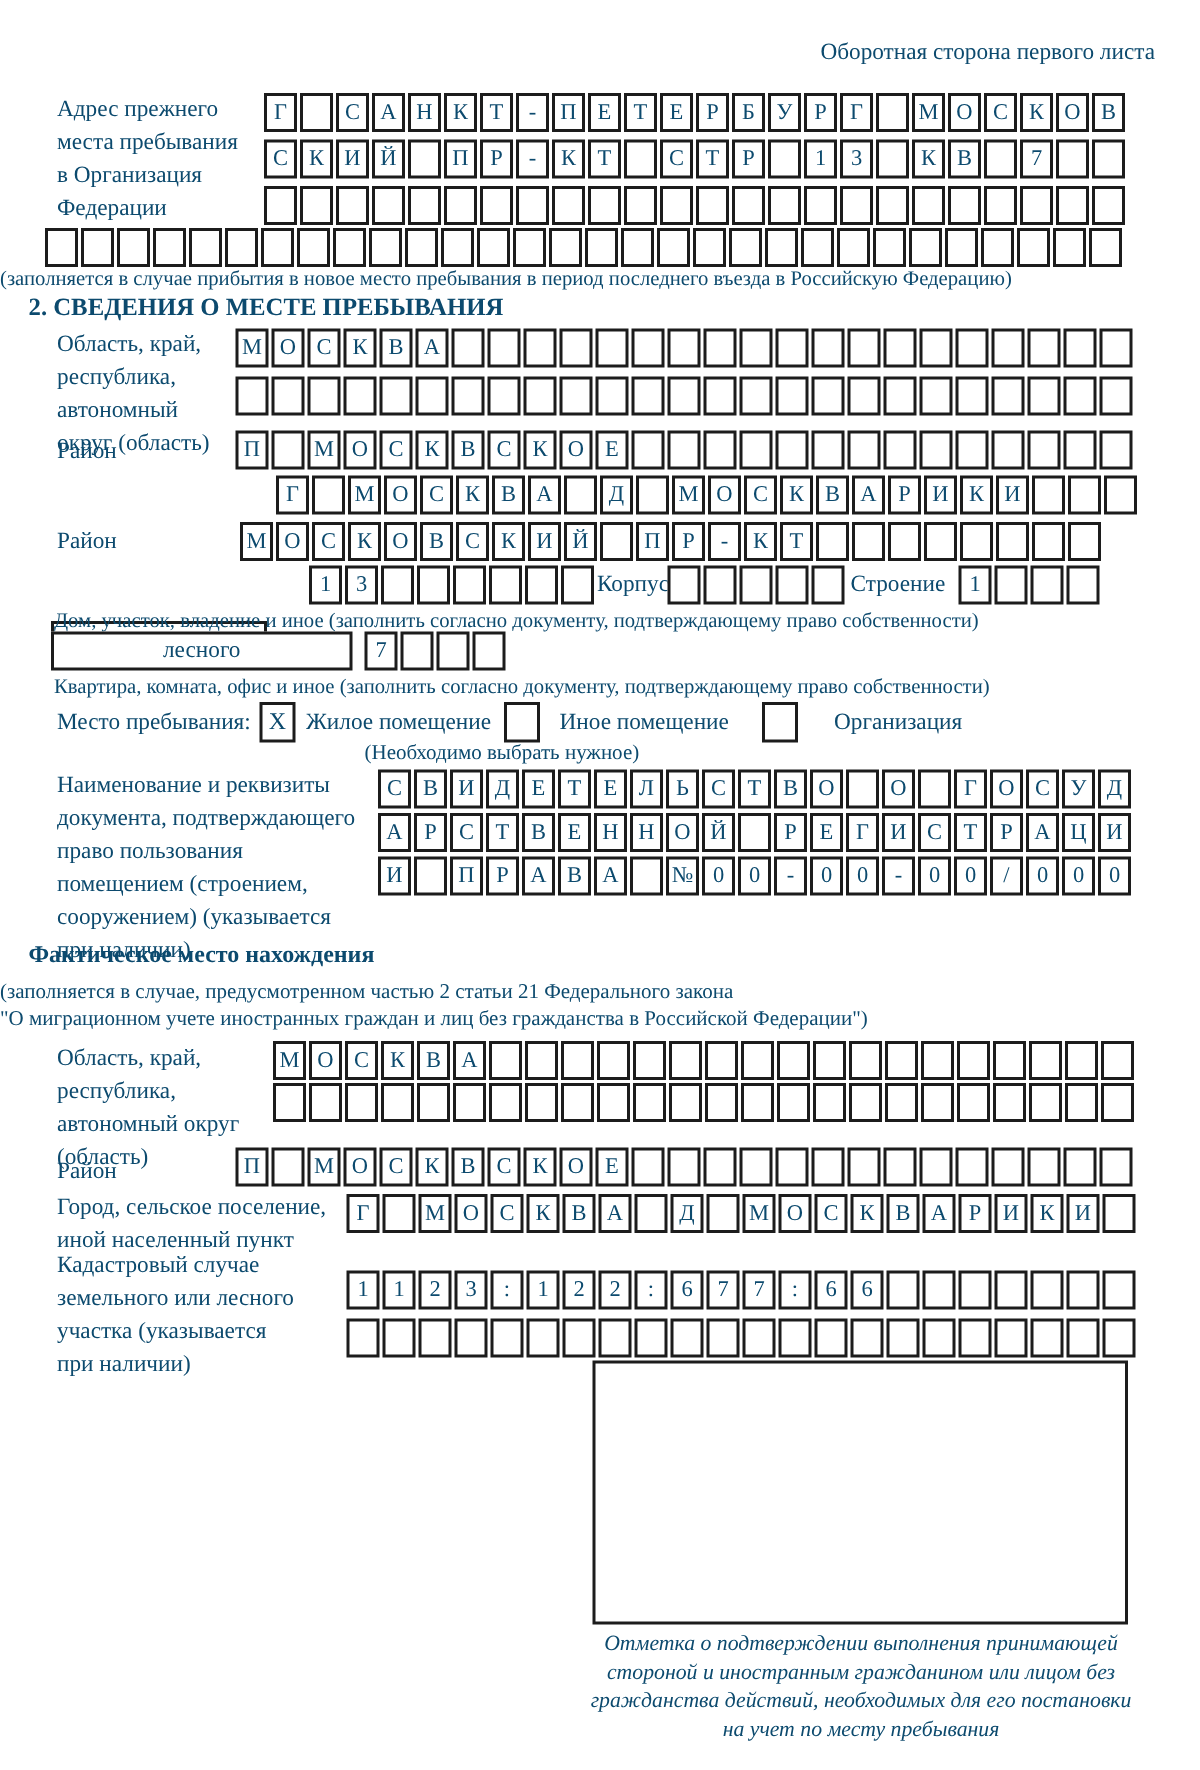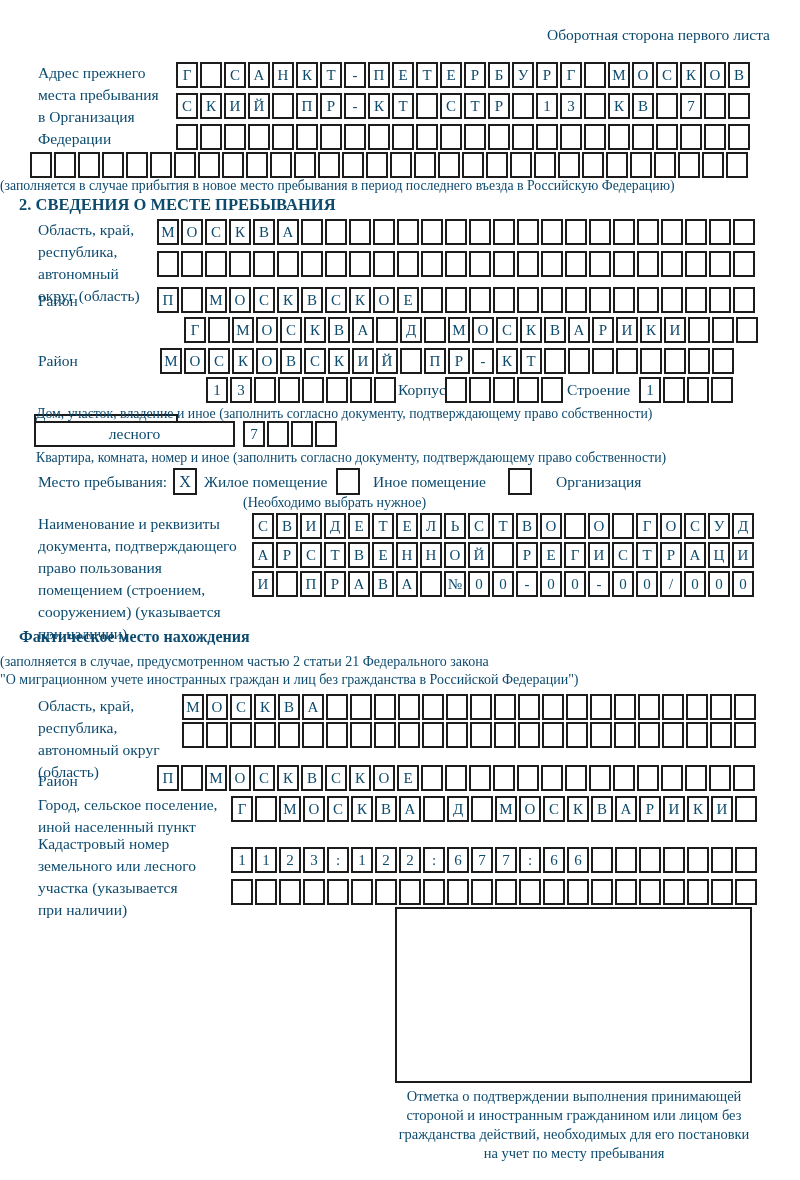--- a/index.html
+++ b/index.html
@@ -336,21 +336,21 @@
 
   <div class="abs widebox" style="left:34px;top:421px;width:201px;">
       <span>лесного</span>
     </div>
   <div class="abs cells" style="left:243px;top:421px;">
       <div class="cell">7</div>
       <div class="cell"></div>
       <div class="cell"></div>
       <div class="cell"></div>
     </div>
-  <div class="abs caption" style="left:36px;top:450px;">Квартира, комната, номер и иное (заполнить согласно документу, подтверждающему право собственности)</div>
+  <div class="abs caption" style="left:36px;top:450px;">Квартира, комната, офис и иное (заполнить согласно документу, подтверждающему право собственности)</div>
 
   <div class="abs lbl" style="left:38px;top:471px;">Место пребывания:</div>
   <div class="abs checkbox" style="left:173px;top:468px;">X</div>
   <div class="abs lbl" style="left:204px;top:471px;">Жилое помещение</div>
   <div class="abs checkbox" style="left:336px;top:468px;"></div>
   <div class="abs lbl" style="left:373px;top:471px;">Иное помещение</div>
   <div class="abs checkbox" style="left:508px;top:468px;"></div>
   <div class="abs lbl" style="left:556px;top:471px;">Организация</div>
   <div class="abs note" style="left:243px;top:495px;">(Необходимо выбрать нужное)</div>
 
@@ -547,21 +547,21 @@
       <div class="cell">В</div>
       <div class="cell">А</div>
       <div class="cell">Р</div>
       <div class="cell">И</div>
       <div class="cell">К</div>
       <div class="cell">И</div>
       <div class="cell"></div>
     </div>
 
   <div class="abs lbl-lines" style="left:38px;top:833px;">
-      <div>Кадастровый номер</div>
+      <div>Кадастровый случае</div>
       <div>земельного или лесного</div>
       <div>участка (указывается</div>
       <div>при наличии)</div>
     </div>
   <div class="abs cells" style="left:231px;top:847px;">
       <div class="cell">1</div>
       <div class="cell">1</div>
       <div class="cell">2</div>
       <div class="cell">3</div>
       <div class="cell">:</div>
@@ -602,20 +602,20 @@
       <div class="cell"></div>
       <div class="cell"></div>
       <div class="cell"></div>
       <div class="cell"></div>
       <div class="cell"></div>
       <div class="cell"></div>
       <div class="cell"></div>
     </div>
 
   <div class="abs stampbox" style="left:395px;top:907px;width:357px;height:176px;"></div>
-  <div class="abs stampcap" style="left:380px;top:1087px;width:388px;">
+  <div class="abs stampcap" style="left:380px;top:1087px;width:388px;font-style:italic;">
       <div>Отметка о подтверждении выполнения принимающей</div>
       <div>стороной и иностранным гражданином или лицом без</div>
       <div>гражданства действий, необходимых для его постановки</div>
       <div>на учет по месту пребывания</div>
     </div>
 
 </div>
 
 </body></html>

